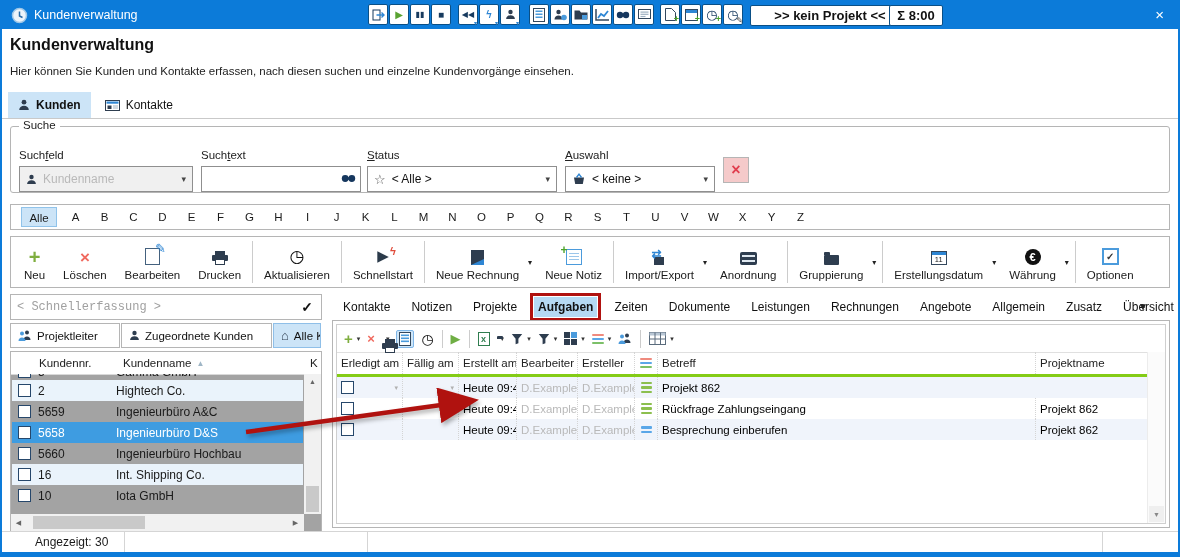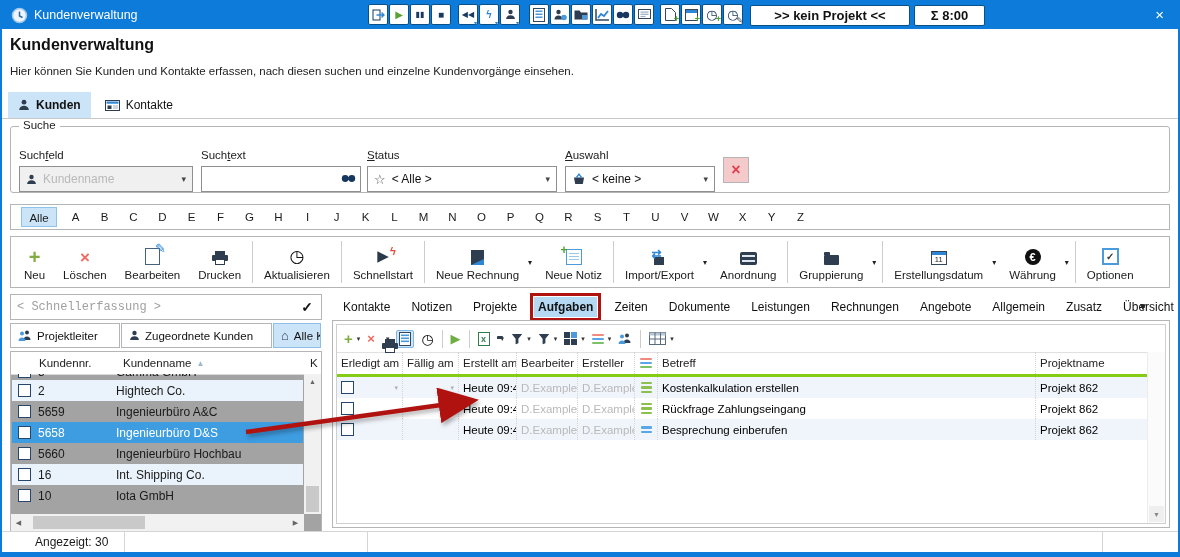--- a/index.html
+++ b/index.html
@@ -288,21 +288,21 @@
         <span class="g" style="font-size:13px">◷</span>
         <span class="plusb">+</span>
       </span>
       <span class="tbtn">
         <span class="g" style="font-size:13px">◷</span>
         <span class="pencb">✎</span>
       </span>
     </div>
 
     <div class="tb-box" style="left:748px;width:160px">&gt;&gt; kein Projekt &lt;&lt;</div>
-    <div class="tb-box" style="left:912px;width:71px">Σ 8:00</div>
+    <div class="tb-box" style="left:887px;width:54px">Σ 8:00</div>
     <span class="tb-close">×</span>
   </div>
 
   <div class="page-title">Kundenverwaltung</div>
   <div class="page-sub">Hier können Sie Kunden und Kontakte erfassen, nach diesen suchen und einzelne Kundenvorgänge einsehen.</div>
 
   <div class="main-tabs">
     <div class="main-tab active">
       <span>
           <svg class="icn" width="12" height="12" viewBox="0 0 12 12" fill="#2e3d4f">
@@ -766,21 +766,20 @@
               <span>D.Example</span>
             </span>
           <span class="tc tc-erst gray">D.Example</span>
           <span class="tc tc-pri">
               <span class="prio green">
                 <i></i>
                 <i></i>
                 <i></i>
               </span>
             </span>
-          <span class="tc tc-bet">Kostenkalkulation erstellen</span>
           <span class="tc tc-pro">Projekt 862</span>
         </div>
 
         <div class="trow">
           <span class="tc tc-erl">
               <span class="cb" style="margin:0"></span>
             </span>
           <span class="tc tc-fae"></span>
           <span class="tc tc-ers">Heute 09:48</span>
           <span class="tc tc-bea gray">D.Example</span>

